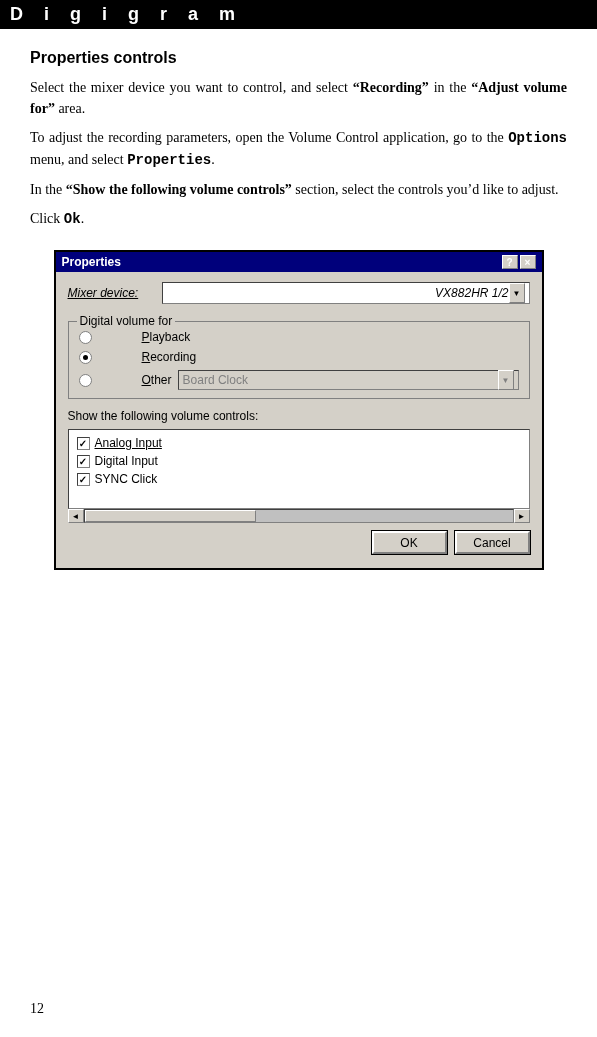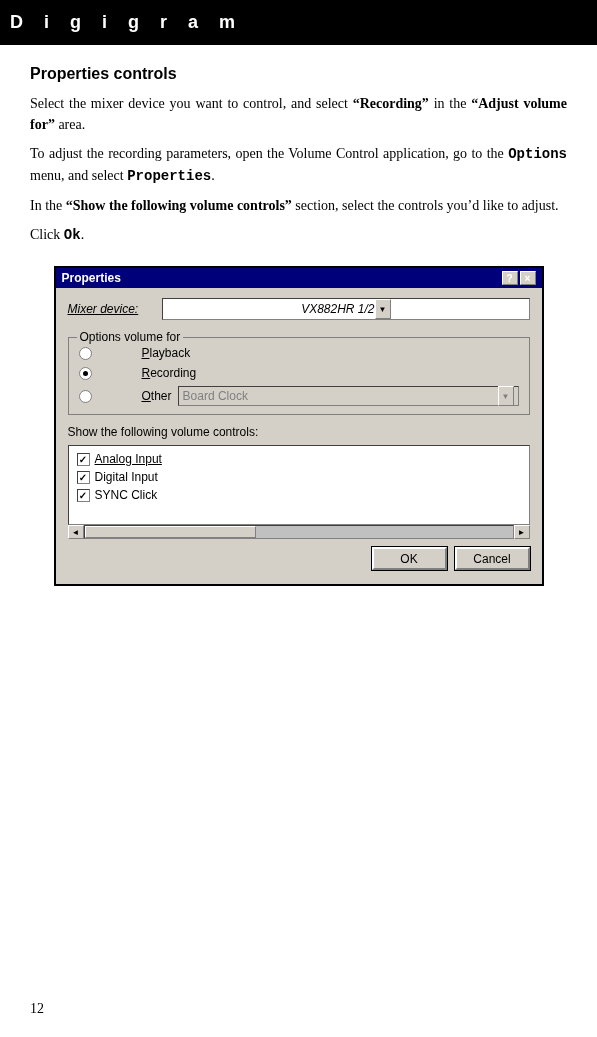--- a/index.html
+++ b/index.html
@@ -14,21 +14,21 @@
     }
 
     
     .header-bar {
       background: #000;
       color: #fff;
       font-family: Arial, sans-serif;
       font-size: 18px;
       font-weight: bold;
       letter-spacing: 8px;
-      padding: 12px 10px;
+      padding: 4px 10px;
       width: 100%;
     }
 
     
     .content {
       padding: 20px 30px 20px 30px;
     }
 
     h1.section-title {
       font-family: Arial, sans-serif;
@@ -111,21 +111,21 @@
 
     .mixer-dropdown {
       flex: 1;
       height: 22px;
       background: #fff;
       border: 1px solid #808080;
       border-top-color: #404040;
       border-left-color: #404040;
       display: flex;
       align-items: center;
-      justify-content: center;
+      justify-content: flex-end;
       padding: 0 4px;
       font-size: 12px;
     }
 
     .dropdown-arrow {
       width: 16px;
       height: 20px;
       background: #d4d0c8;
       border: 1px solid #808080;
       border-top-color: #fff;
@@ -364,21 +364,21 @@
 
         <div class="mixer-row">
           <span class="mixer-label">Mixer device:</span>
           <div class="mixer-dropdown">
             <span>VX882HR 1/2</span>
             <div class="dropdown-arrow">▼</div>
           </div>
         </div>
 
         <div class="group-box">
-          <span class="group-box-label">Options volume for</span>
+          <span class="group-box-label">Digital volume for</span>
 
           <div class="radio-row">
             <div class="radio-circle"></div>
             <span class="radio-label"><span>P</span>layback</span>
           </div>
 
           <div class="radio-row">
             <div class="radio-circle selected"></div>
             <span class="radio-label"><span>R</span>ecording</span>
           </div>

